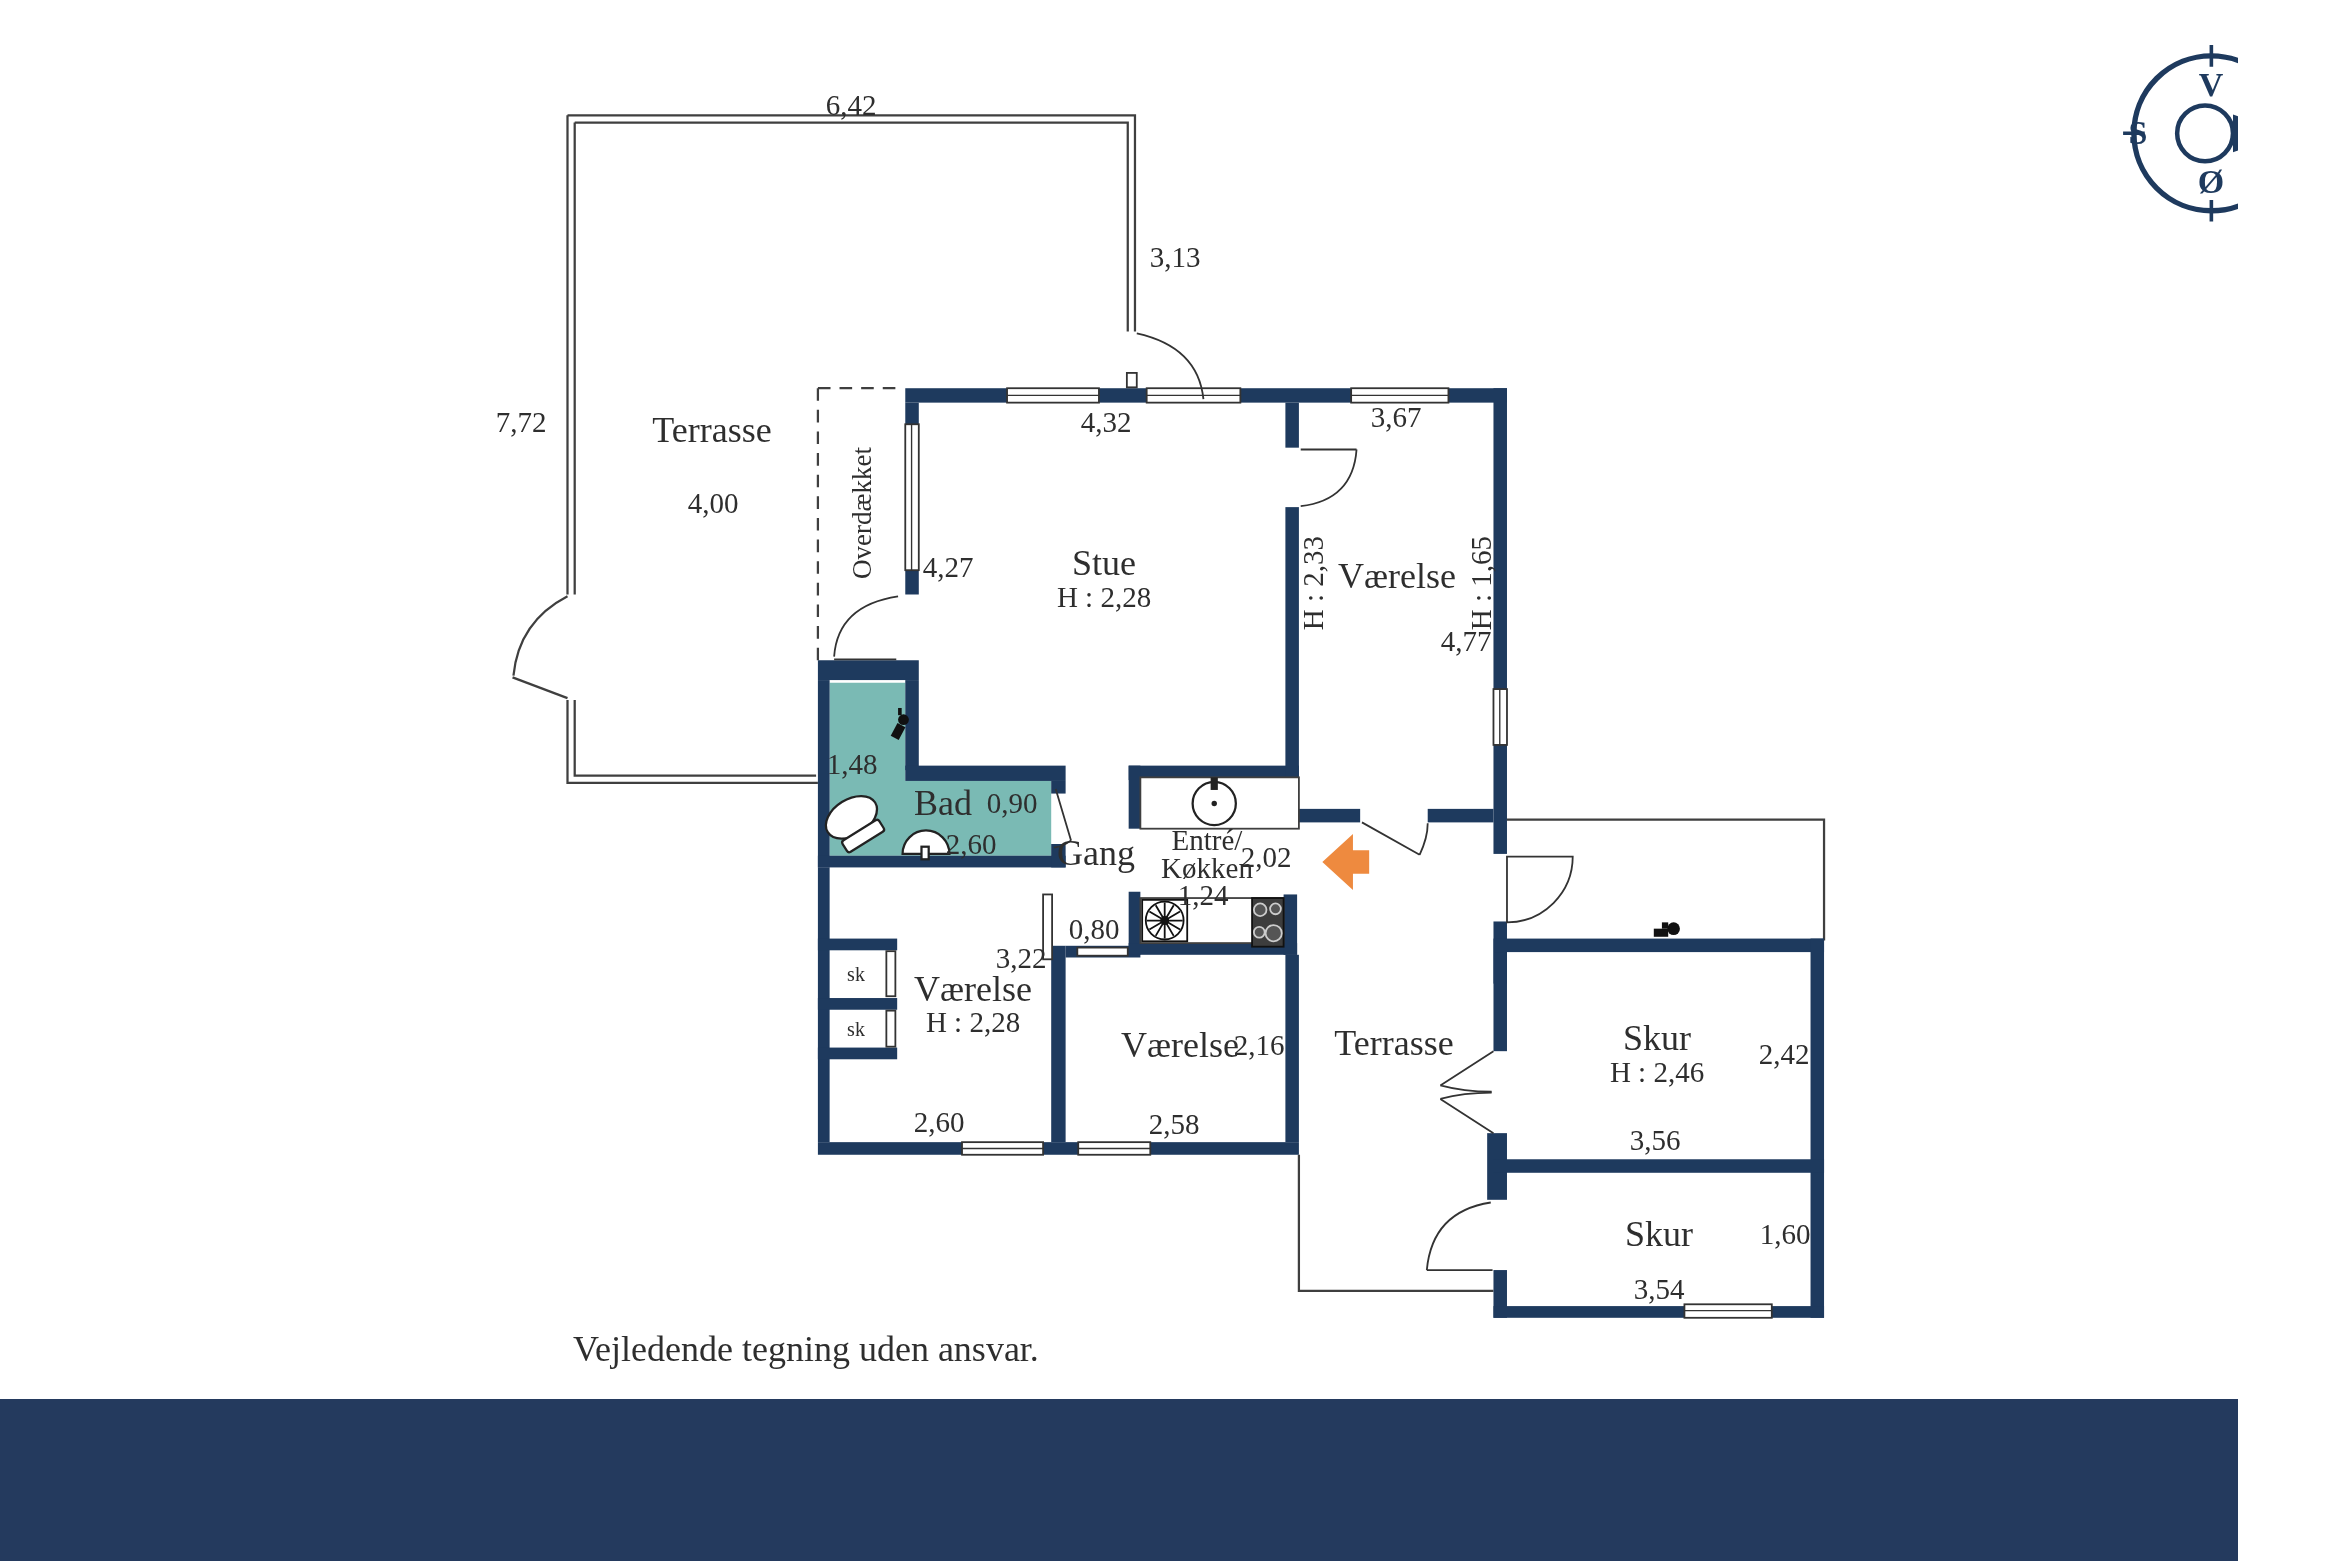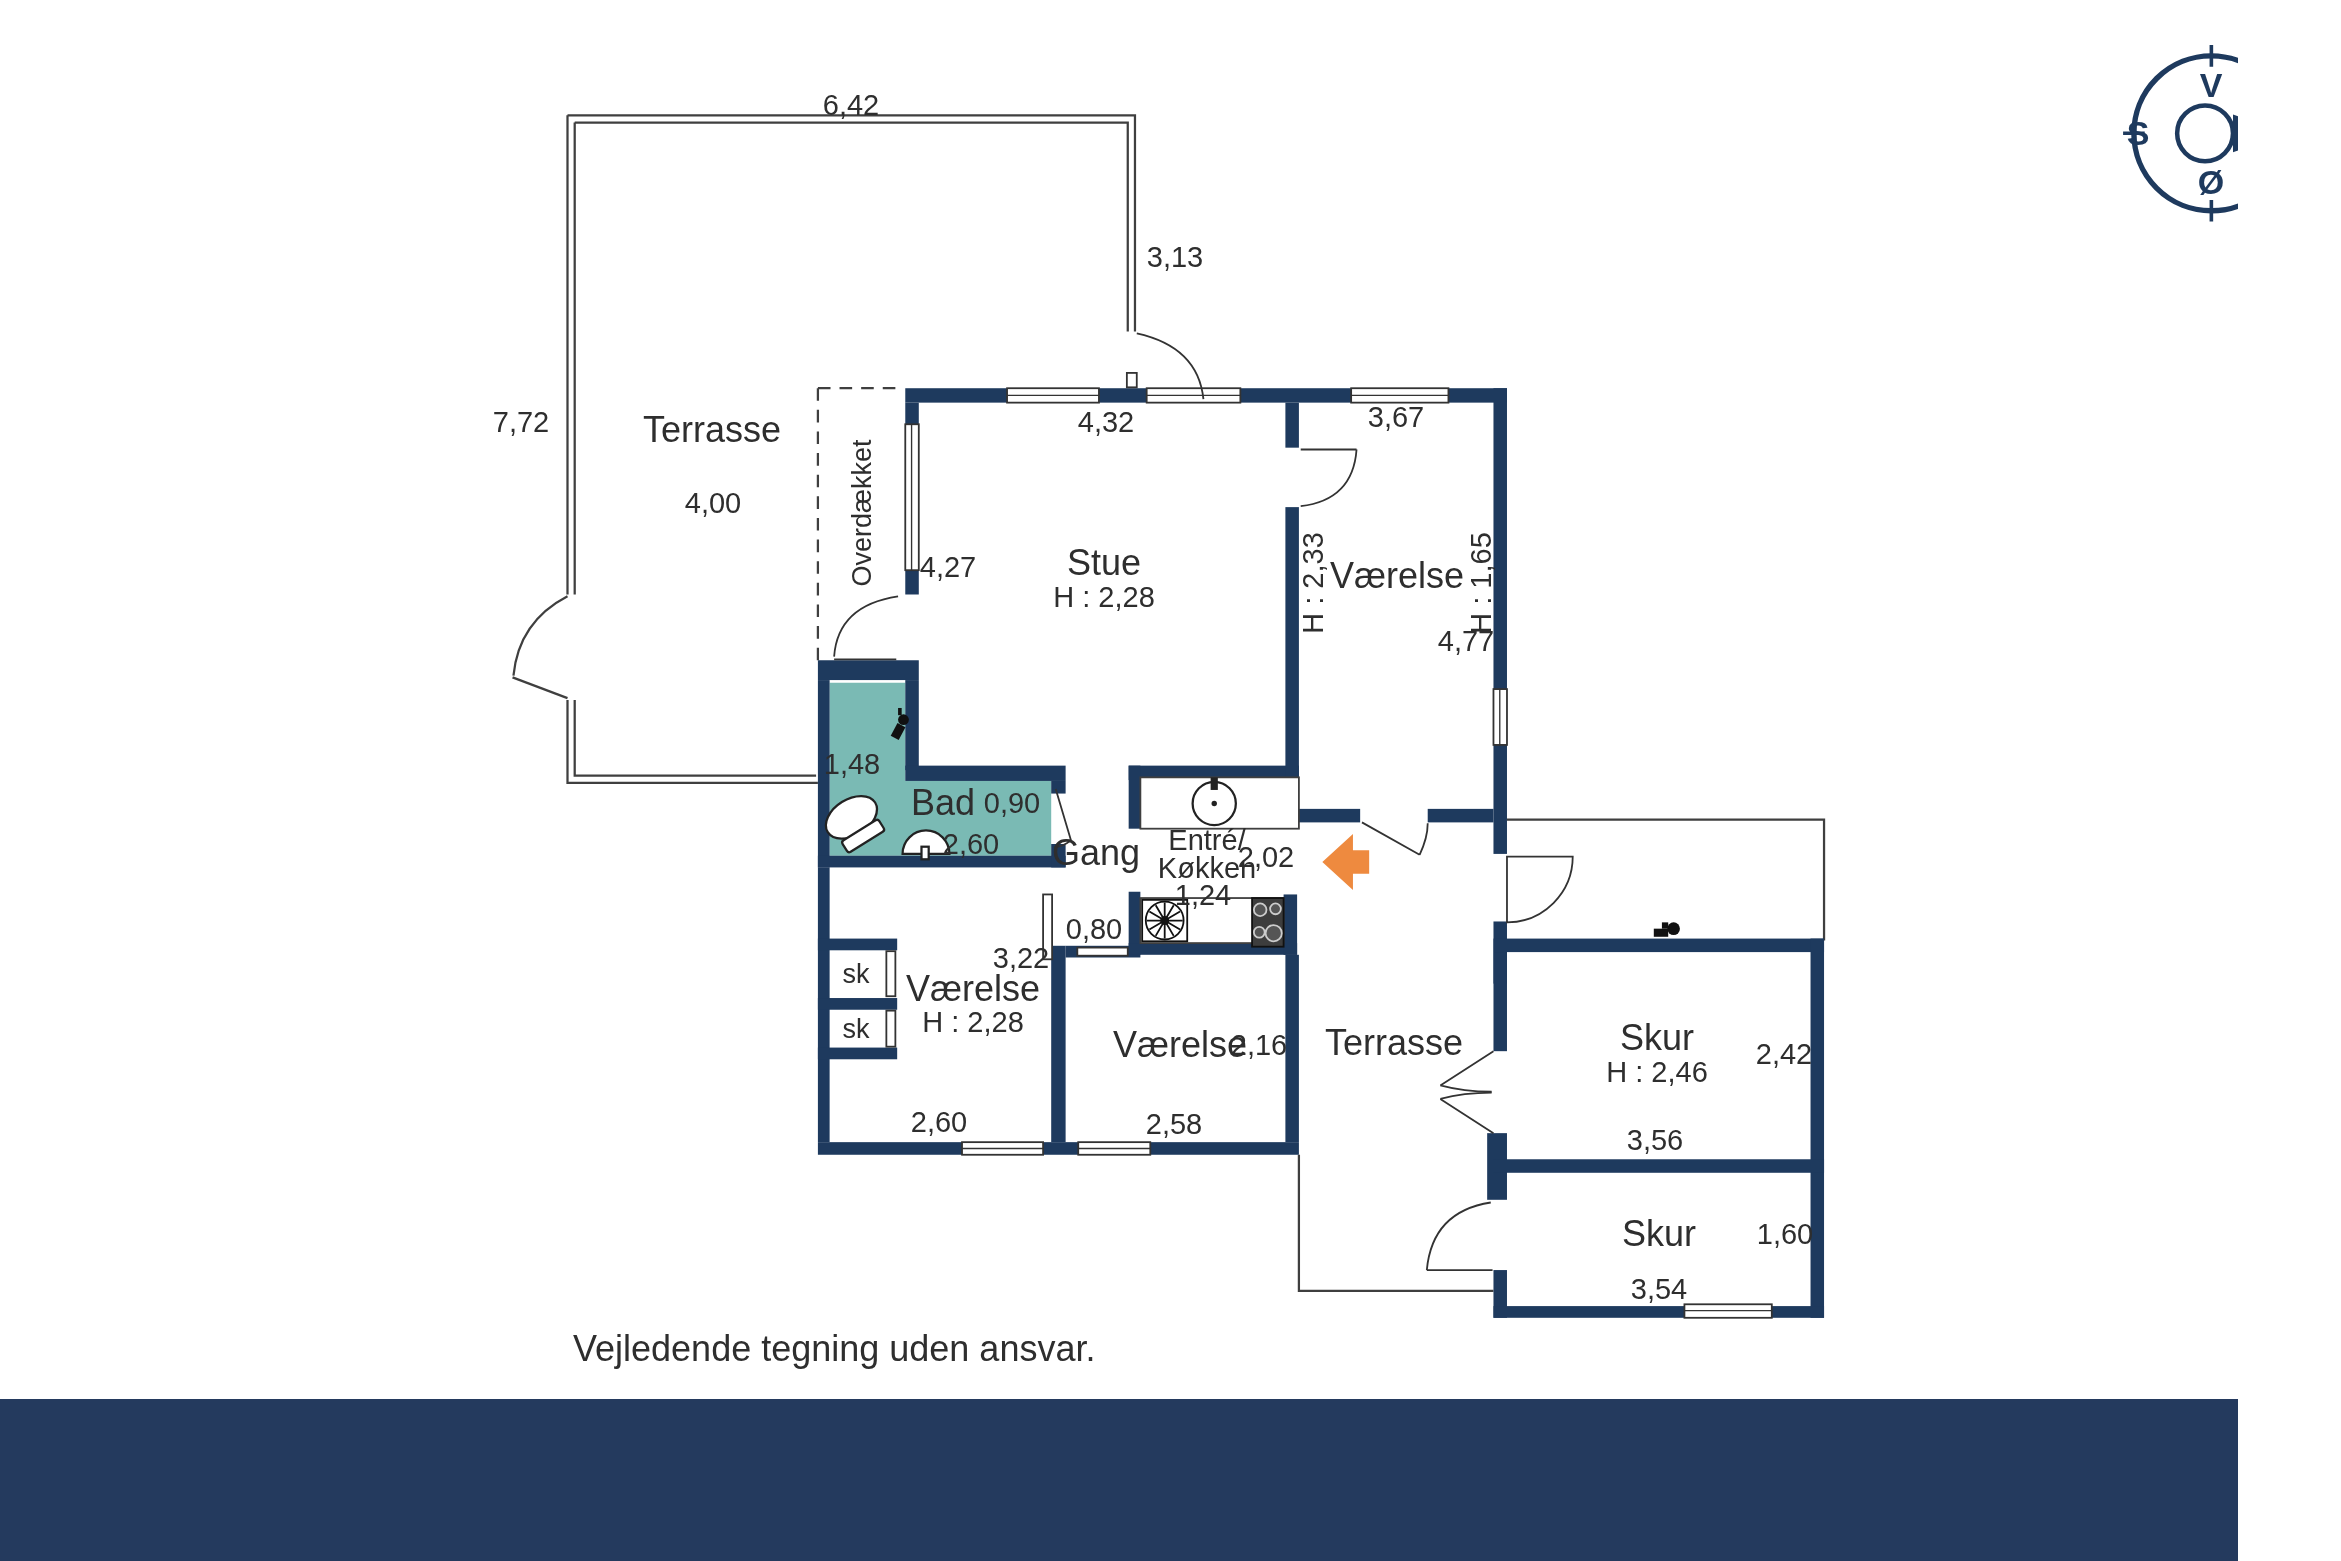--- a/index.html
+++ b/index.html
@@ -1,23 +1,23 @@
 <!DOCTYPE html>
 <html style="font-size:14.4px"><head>
 <meta charset="utf-8">
 <style>
   html,body{margin:0;padding:0;background:#ffffff;}
   .canvas{position:relative;width:2238px;height:1561px;background:#ffffff;overflow:hidden;
-          font-family:Liberation Sans, sans-serif;}
+          font-family:Liberation Serif, serif;}
   svg.plan{position:absolute;left:0;top:0;}
   .lbl{position:absolute;transform:translate(-50%,-50%);color:#2e2e2e;font-size:29px;
        white-space:nowrap;line-height:1;}
   .lbl.rot{transform:translate(-50%,-50%) rotate(-90deg);}
   .lbl.big{font-size:36px;}
-  .lbl.small{font-size:27px;text-align:right;}
+  .lbl.small{font-size:20px;text-align:right;}
   .disclaimer{position:absolute;left:573px;top:1328px;color:#2e2e2e;font-size:36px;}
   .footer{position:absolute;left:0;top:1399px;width:2342px;height:162px;background:#243a5e;}
   .compass-letter{position:absolute;transform:translate(-50%,-50%);color:#1e3a5e;
         font-size:34px;font-weight:bold;}
 </style>
 </head>
 <body>
 
 <div class="canvas">
 

